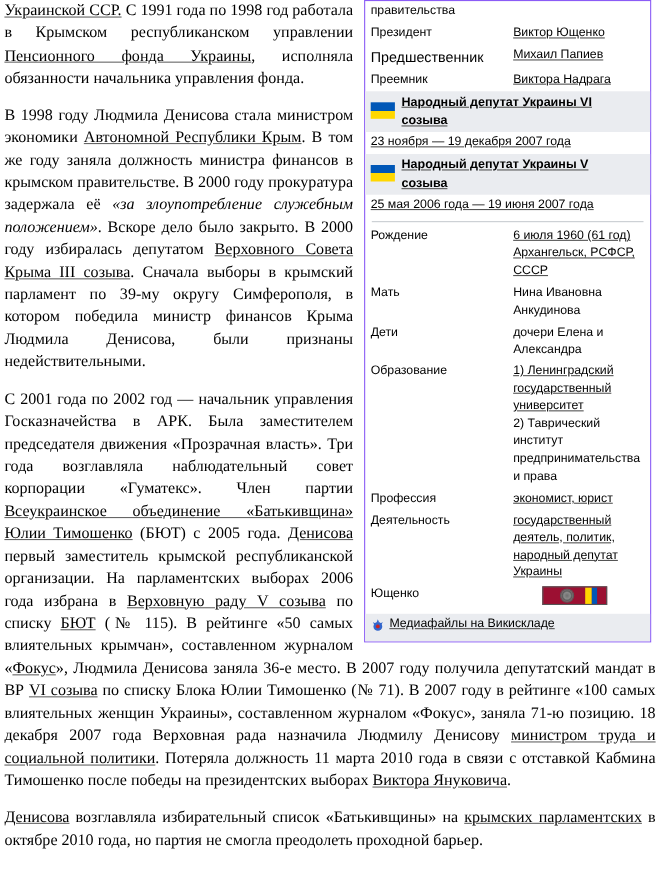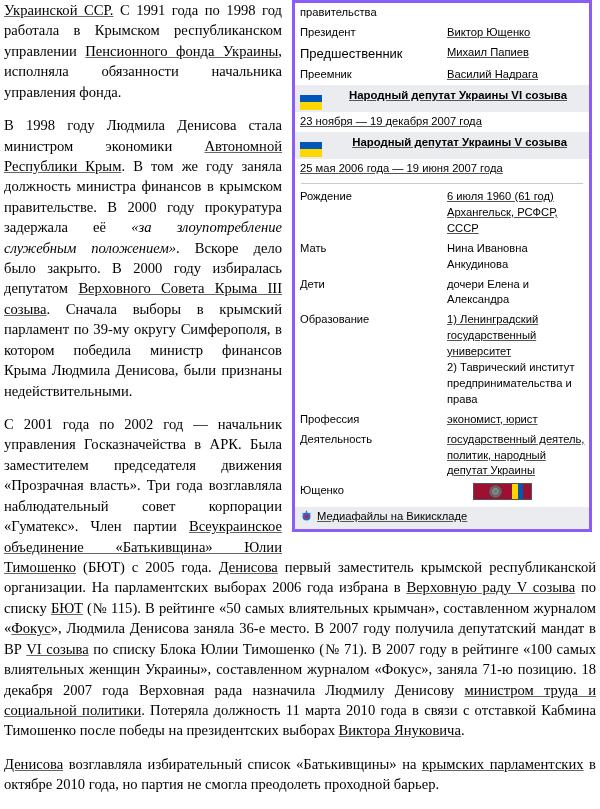--- a/index.html
+++ b/index.html
@@ -18,23 +18,23 @@
   .page {
     position: relative;
     width: 600px;
     height: 809px;
     box-sizing: border-box;
   }
 
   
   .infobox {
     float: right;
-    width: 300px;
+    width: 261px;
     margin: 0 8px 6px 10px;
-    border: 3px solid #8b5cf6;
+    border: 1px solid #8b5cf6;
     background: #ffffff;
     font-family: "Liberation Sans", "DejaVu Sans", sans-serif;
     font-size: 11.2px;
     line-height: 1.42;
     box-sizing: border-box;
     position: relative;
     z-index: 4;
   }
   .ib-table {
     width: 100%;
@@ -81,21 +81,21 @@
     width: 22px;
     height: 15px;
     flex: 0 0 22px;
     margin-top: 8px;
     margin-right: 6px;
     border: 0;
     background: linear-gradient(to bottom, #0057b7 0%, #0057b7 50%, #ffd700 50%, #ffd700 100%);
   }
   .office-title {
     flex: 1 1 auto;
-    text-align: right;
+    text-align: left;
     font-weight: bold;
     font-size: 11.4px;
     line-height: 1.45;
     padding-right: 18px;
   }
   .ib-dates {
     text-align: center;
     font-size: 11.2px;
     padding: 4px 5px 5px 5px;
     margin-left: 16px;
@@ -109,21 +109,21 @@
     margin: 4px 6px 3px 6px;
   }
   .ib-commons {
     background: #eaecf0;
     text-align: center;
     padding: 5px 5px 5px 5px;
     font-size: 11.2px;
   }
   .commons-inner {
     display: inline-flex;
-    align-items: flex-start;
+    align-items: center;
     gap: 4px;
   }
   .commons-logo {
     width: 13px;
     height: 13px;
     flex: 0 0 13px;
     display: inline-block;
     position: relative;
   }
 
@@ -234,21 +234,21 @@
         <tr>
           <td class="ib-label tight">Предшественник</td>
           <td class="ib-value">
             <span class="link">Михаил Папиев</span>
           </td>
         </tr>
 
         <tr>
           <td class="ib-label">Преемник</td>
           <td class="ib-value">
-            <span class="link">Василий Надрага</span>
+            <span class="link">Виктора Надрага</span>
           </td>
         </tr>
 
         <tr>
           <td colspan="2" class="ib-office">
             <div class="office-wrap">
               <span class="flag"></span>
               <span class="office-title link">Народный депутат Украины VI созыва</span>
             </div>
           </td>

